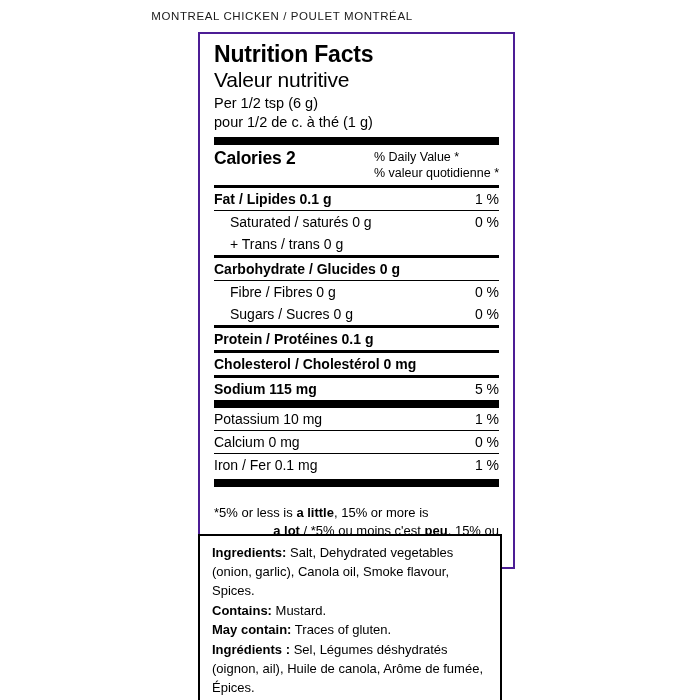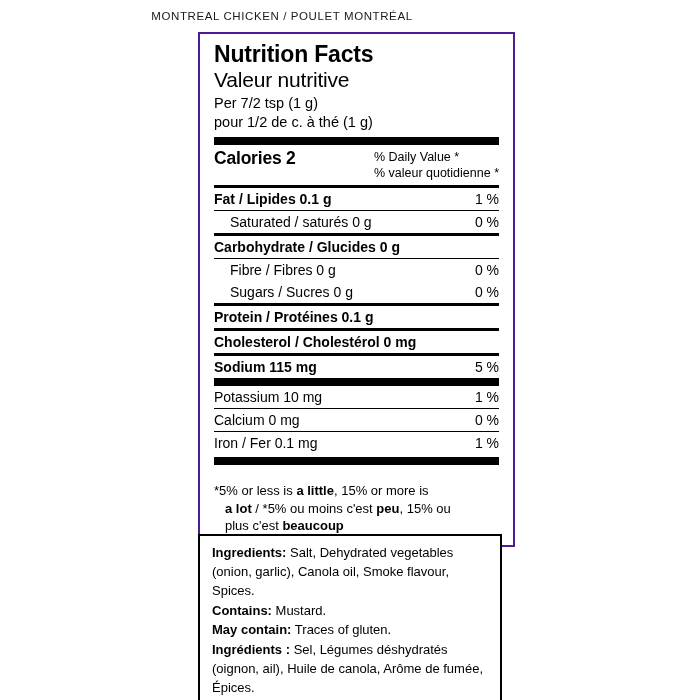--- a/index.html
+++ b/index.html
@@ -92,21 +92,21 @@
   .row .val { white-space: nowrap; }
   .row.indent .lbl { padding-left: 16px; }
   .b { font-weight: bold; }
 
   .footnote {
     font-size: 13px;
     line-height: 1.35;
     padding-top: 5px;
     margin-top: 12px;
   }
-  .footnote .fn-indent { padding-left: 11px; display: block; }
+  .footnote .fn-indent { padding-left: 11px; display: block; text-align: right; }
 
   
   .ing-panel {
     position: absolute;
     top: 534px;
     left: 198px;
     width: 304px;
     box-sizing: border-box;
     border: 2px solid #000;
     background: #fff;
@@ -121,21 +121,21 @@
 
 <div class="page">
 
   <div class="product-title">MONTREAL CHICKEN / POULET MONTRÉAL</div>
 
   <div class="nf-panel">
 
     <div class="nf-title1">Nutrition Facts</div>
     <div class="nf-title2">Valeur nutritive</div>
 
-    <div class="nf-serving">Per 7/2 tsp (1 g)</div>
+    <div class="nf-serving">Per 1/2 tsp (6 g)</div>
     <div class="nf-serving">pour 1/2 de c. à thé (1 g)</div>
 
     <div class="sp4"></div>
     <div class="rule-thick"></div>
 
     <div class="cal-row">
       <div class="cal-left">Calories 2</div>
       <div class="cal-right">
         <div>% Daily Value *</div>
         <div>% valeur quotidienne *</div>
@@ -148,20 +148,24 @@
       <div class="lbl b">Fat / Lipides 0.1 g</div>
       <div class="val">1 %</div>
     </div>
     <div class="rule-thin"></div>
 
     <div class="row indent">
       <div class="lbl">Saturated / saturés 0 g</div>
       <div class="val">0 %</div>
     </div>
 
+    <div class="row indent">
+      <div class="lbl">+ Trans / trans 0 g</div>
+      <div class="val"></div>
+    </div>
     <div class="rule-med"></div>
 
     <div class="row">
       <div class="lbl b">Carbohydrate / Glucides 0 g</div>
       <div class="val"></div>
     </div>
     <div class="rule-thin"></div>
 
     <div class="row indent">
       <div class="lbl">Fibre / Fibres 0 g</div>

